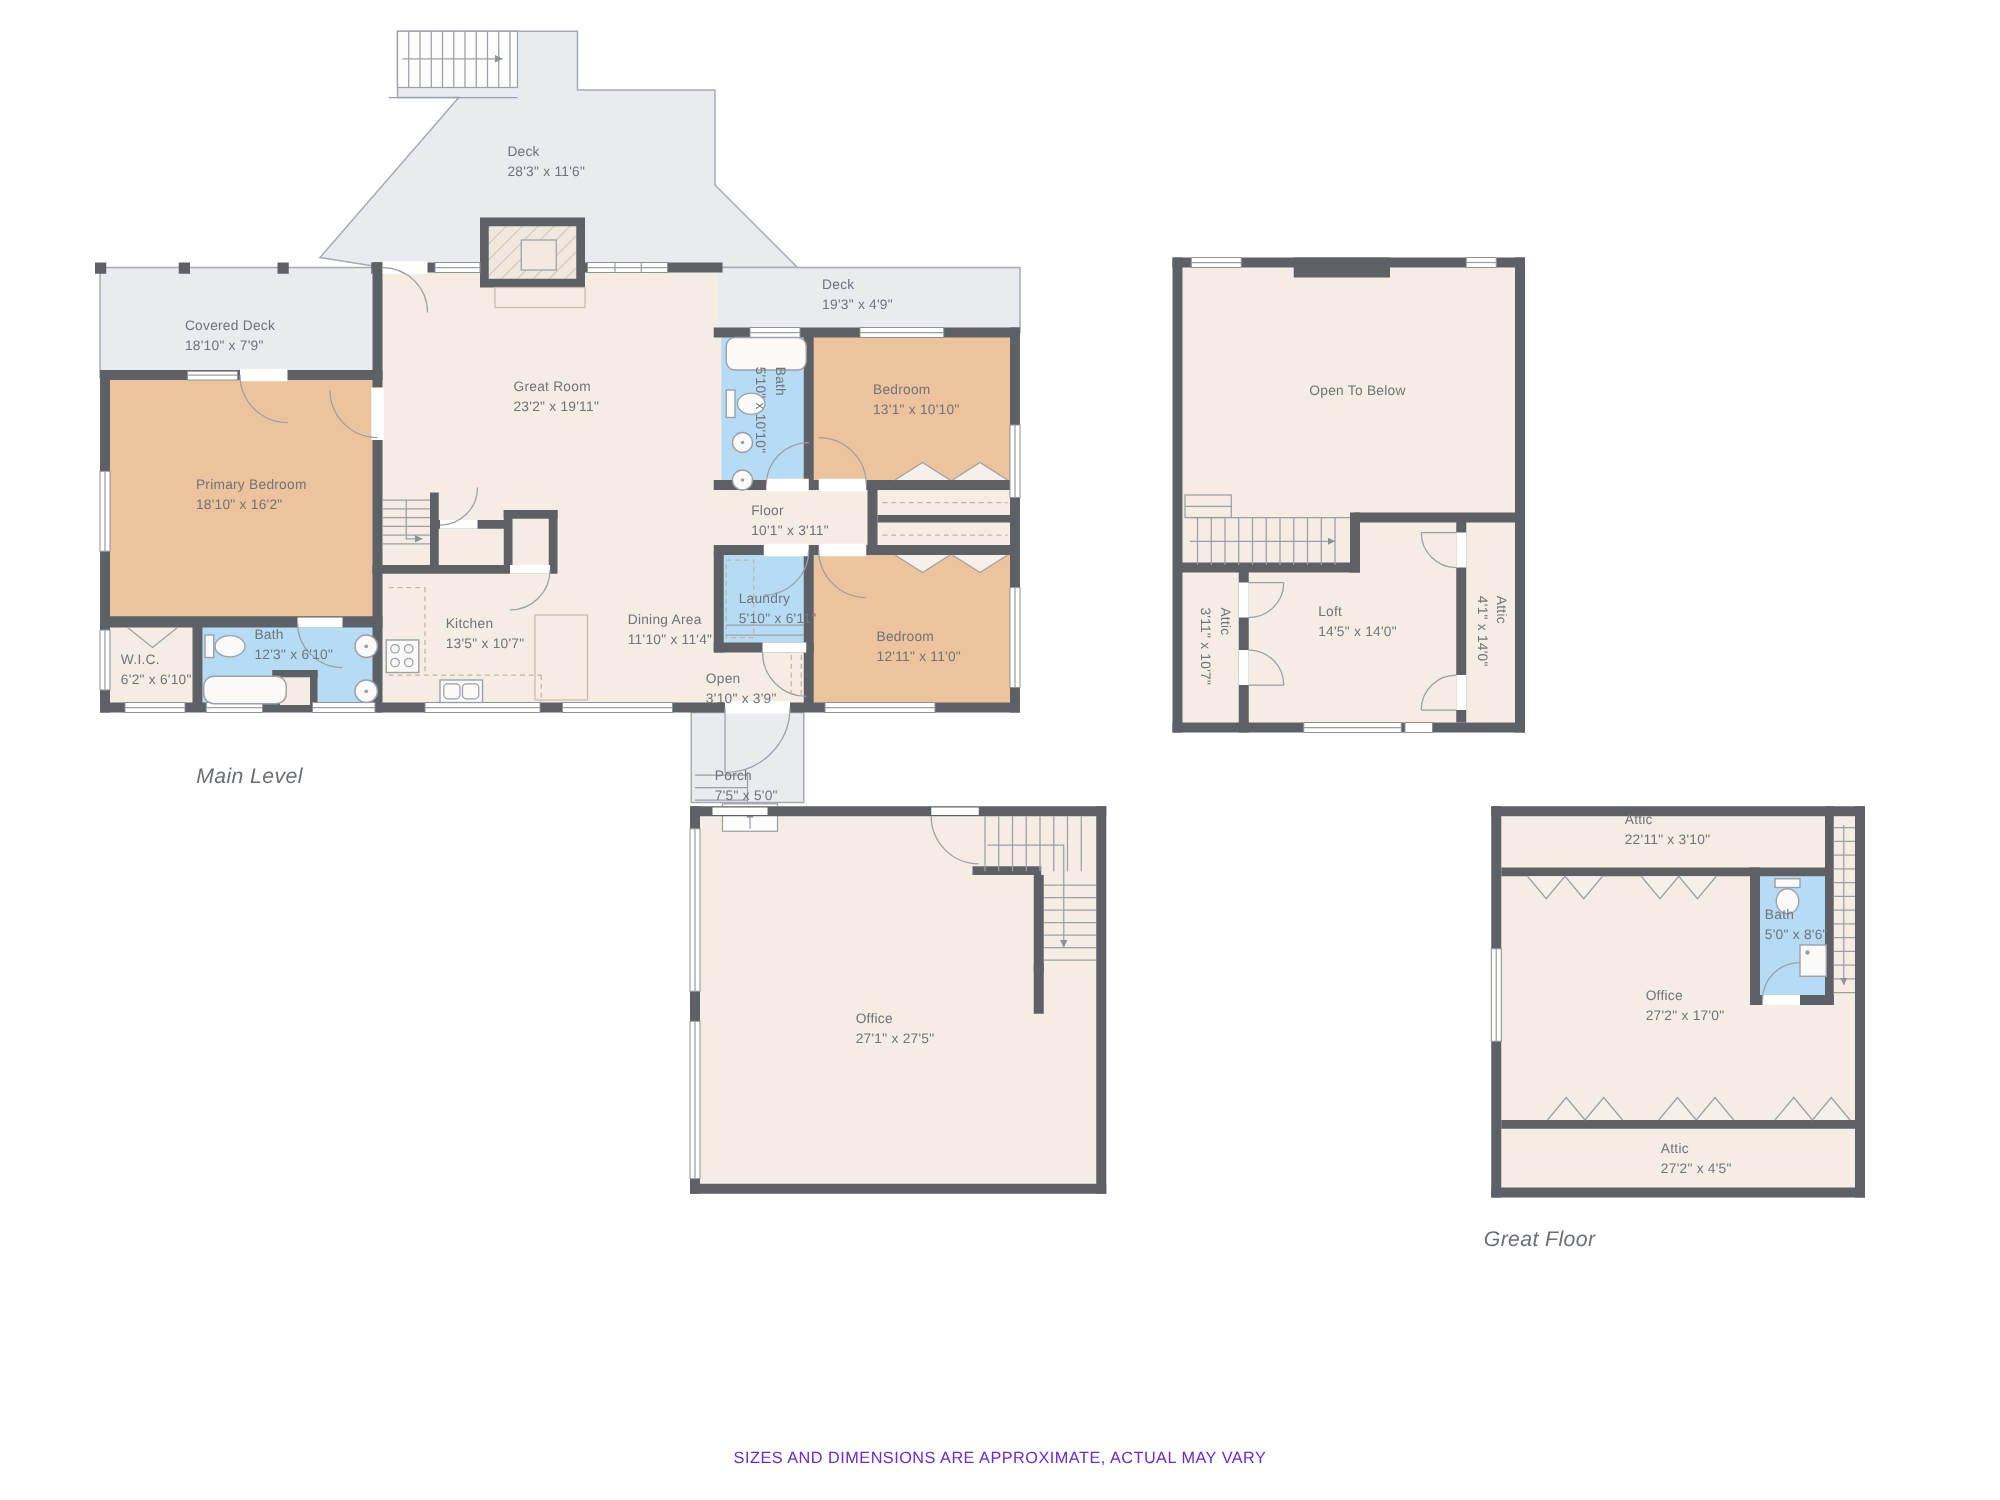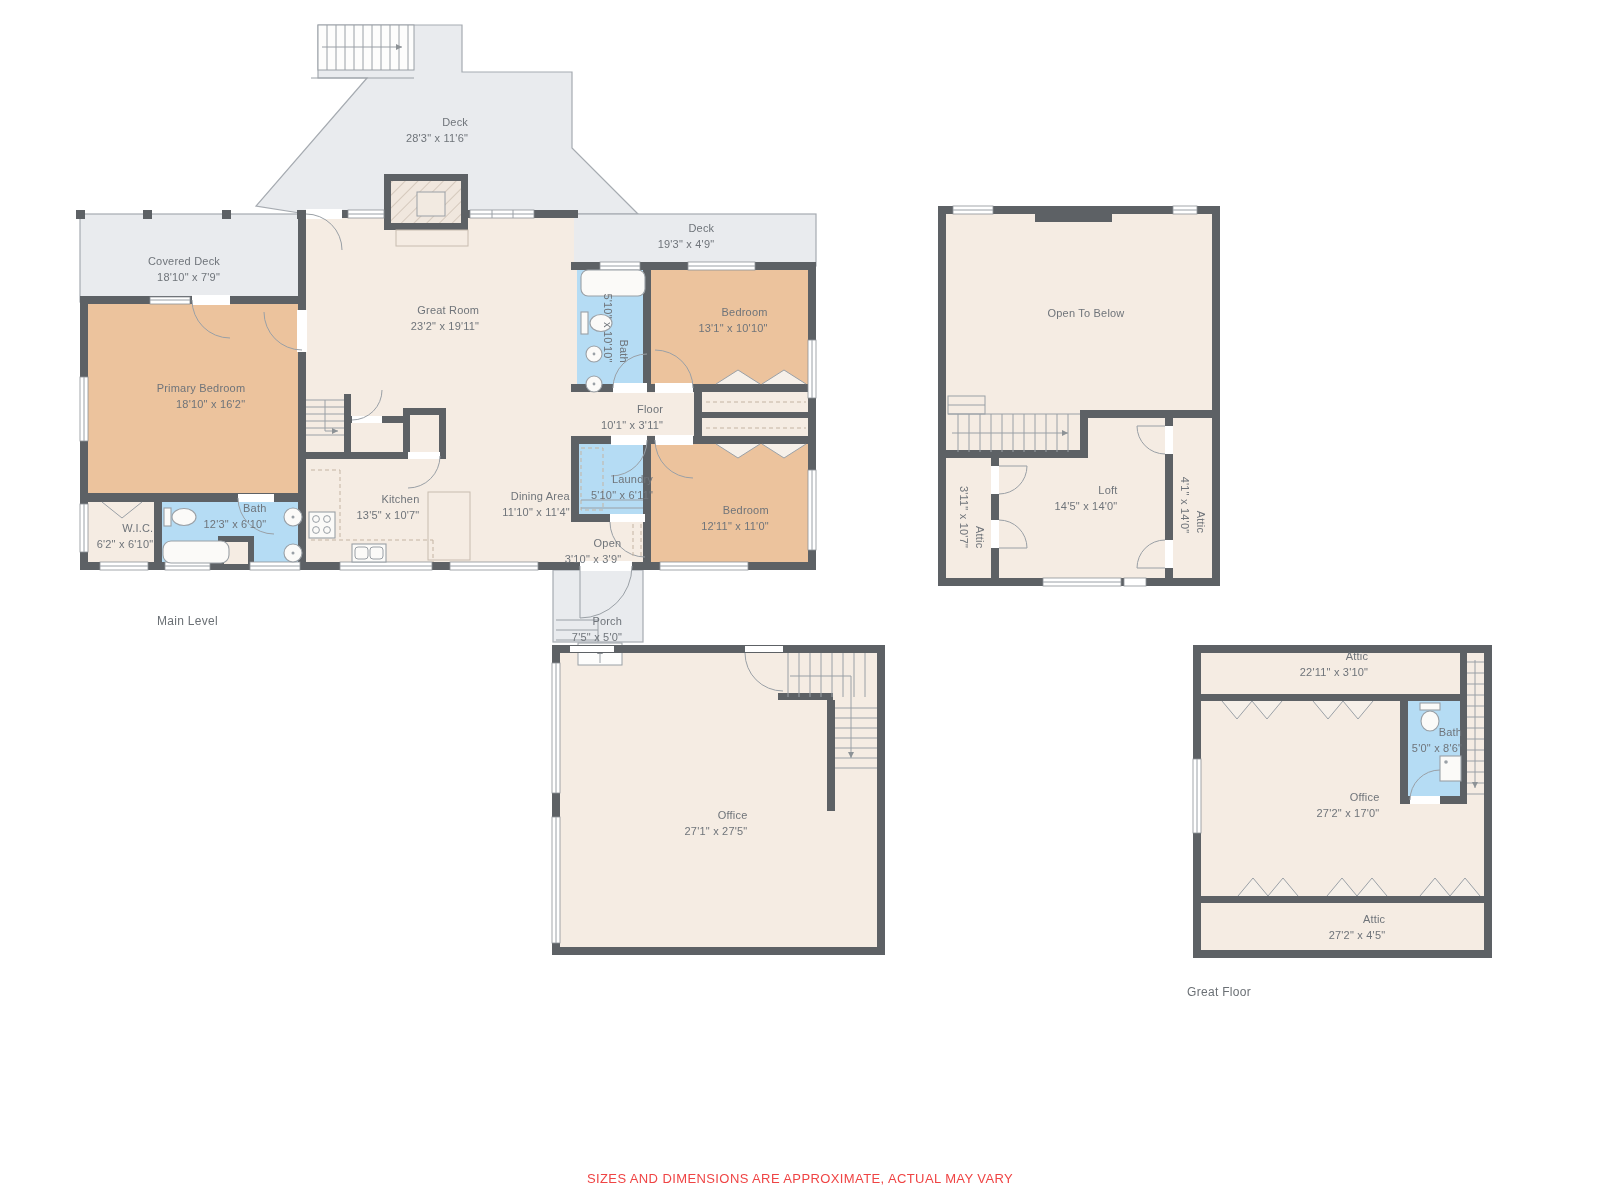--- a/index.html
+++ b/index.html
@@ -15,26 +15,26 @@
   .ln   {stroke:#9aa0a6;stroke-width:1;fill:none;}
   .lnw  {stroke:#9aa0a6;stroke-width:1;fill:#fdfdfc;}
   .win  {fill:#ffffff;stroke:#8d9297;stroke-width:0.8;}
   .gap  {fill:#ffffff;}
   .fix  {stroke:#9aa0a6;stroke-width:1.1;fill:#fbfaf8;}
   .arc  {stroke:#9aa0a6;stroke-width:1;fill:none;}
   .dash {stroke:#c4b4a3;stroke-width:1;fill:none;stroke-dasharray:4 3;}
   .thin {stroke:#c8bcb0;stroke-width:1;fill:none;}
   .tent {fill:#f6f0e9;stroke:#9ba1a7;stroke-width:1;}
   
-  .room-label{position:absolute;transform:translate(-50%,-50%);text-align:right;
+  .room-label{position:absolute;transform:translate(-50%,-50%);text-align:left;
     color:#6f747a;font-size:11px;line-height:1.45;letter-spacing:.2px;white-space:nowrap;}
   .room-label span{display:block;}
   .room-label.v{writing-mode:vertical-rl;}
-  .level-label{position:absolute;transform:translate(0,-50%);color:#6b7075;font-size:12px;letter-spacing:.3px;white-space:nowrap;}
-  .disclaimer{position:absolute;transform:translate(-50%,-50%);color:#ef4444;font-size:13px;letter-spacing:.4px;white-space:nowrap;margin-top:12px;}
+  .level-label{position:absolute;transform:translate(0,-50%);color:#6b7075;font-size:17px;letter-spacing:.3px;white-space:nowrap;font-style:italic;}
+  .disclaimer{position:absolute;transform:translate(-50%,-50%);color:#6d28d9;font-size:13px;letter-spacing:.4px;white-space:nowrap;}
 </style>
 </head>
 <body>
 
 <div id="canvas">
 
 <svg id="plan-svg" width="1600" height="1200" viewBox="0 0 1600 1200">
   <defs>
     <marker id="arr" markerWidth="9" markerHeight="9" refX="6" refY="3" orient="auto">
       <path d="M0,0 L6,3 L0,6 Z" fill="#8d9296"></path>

